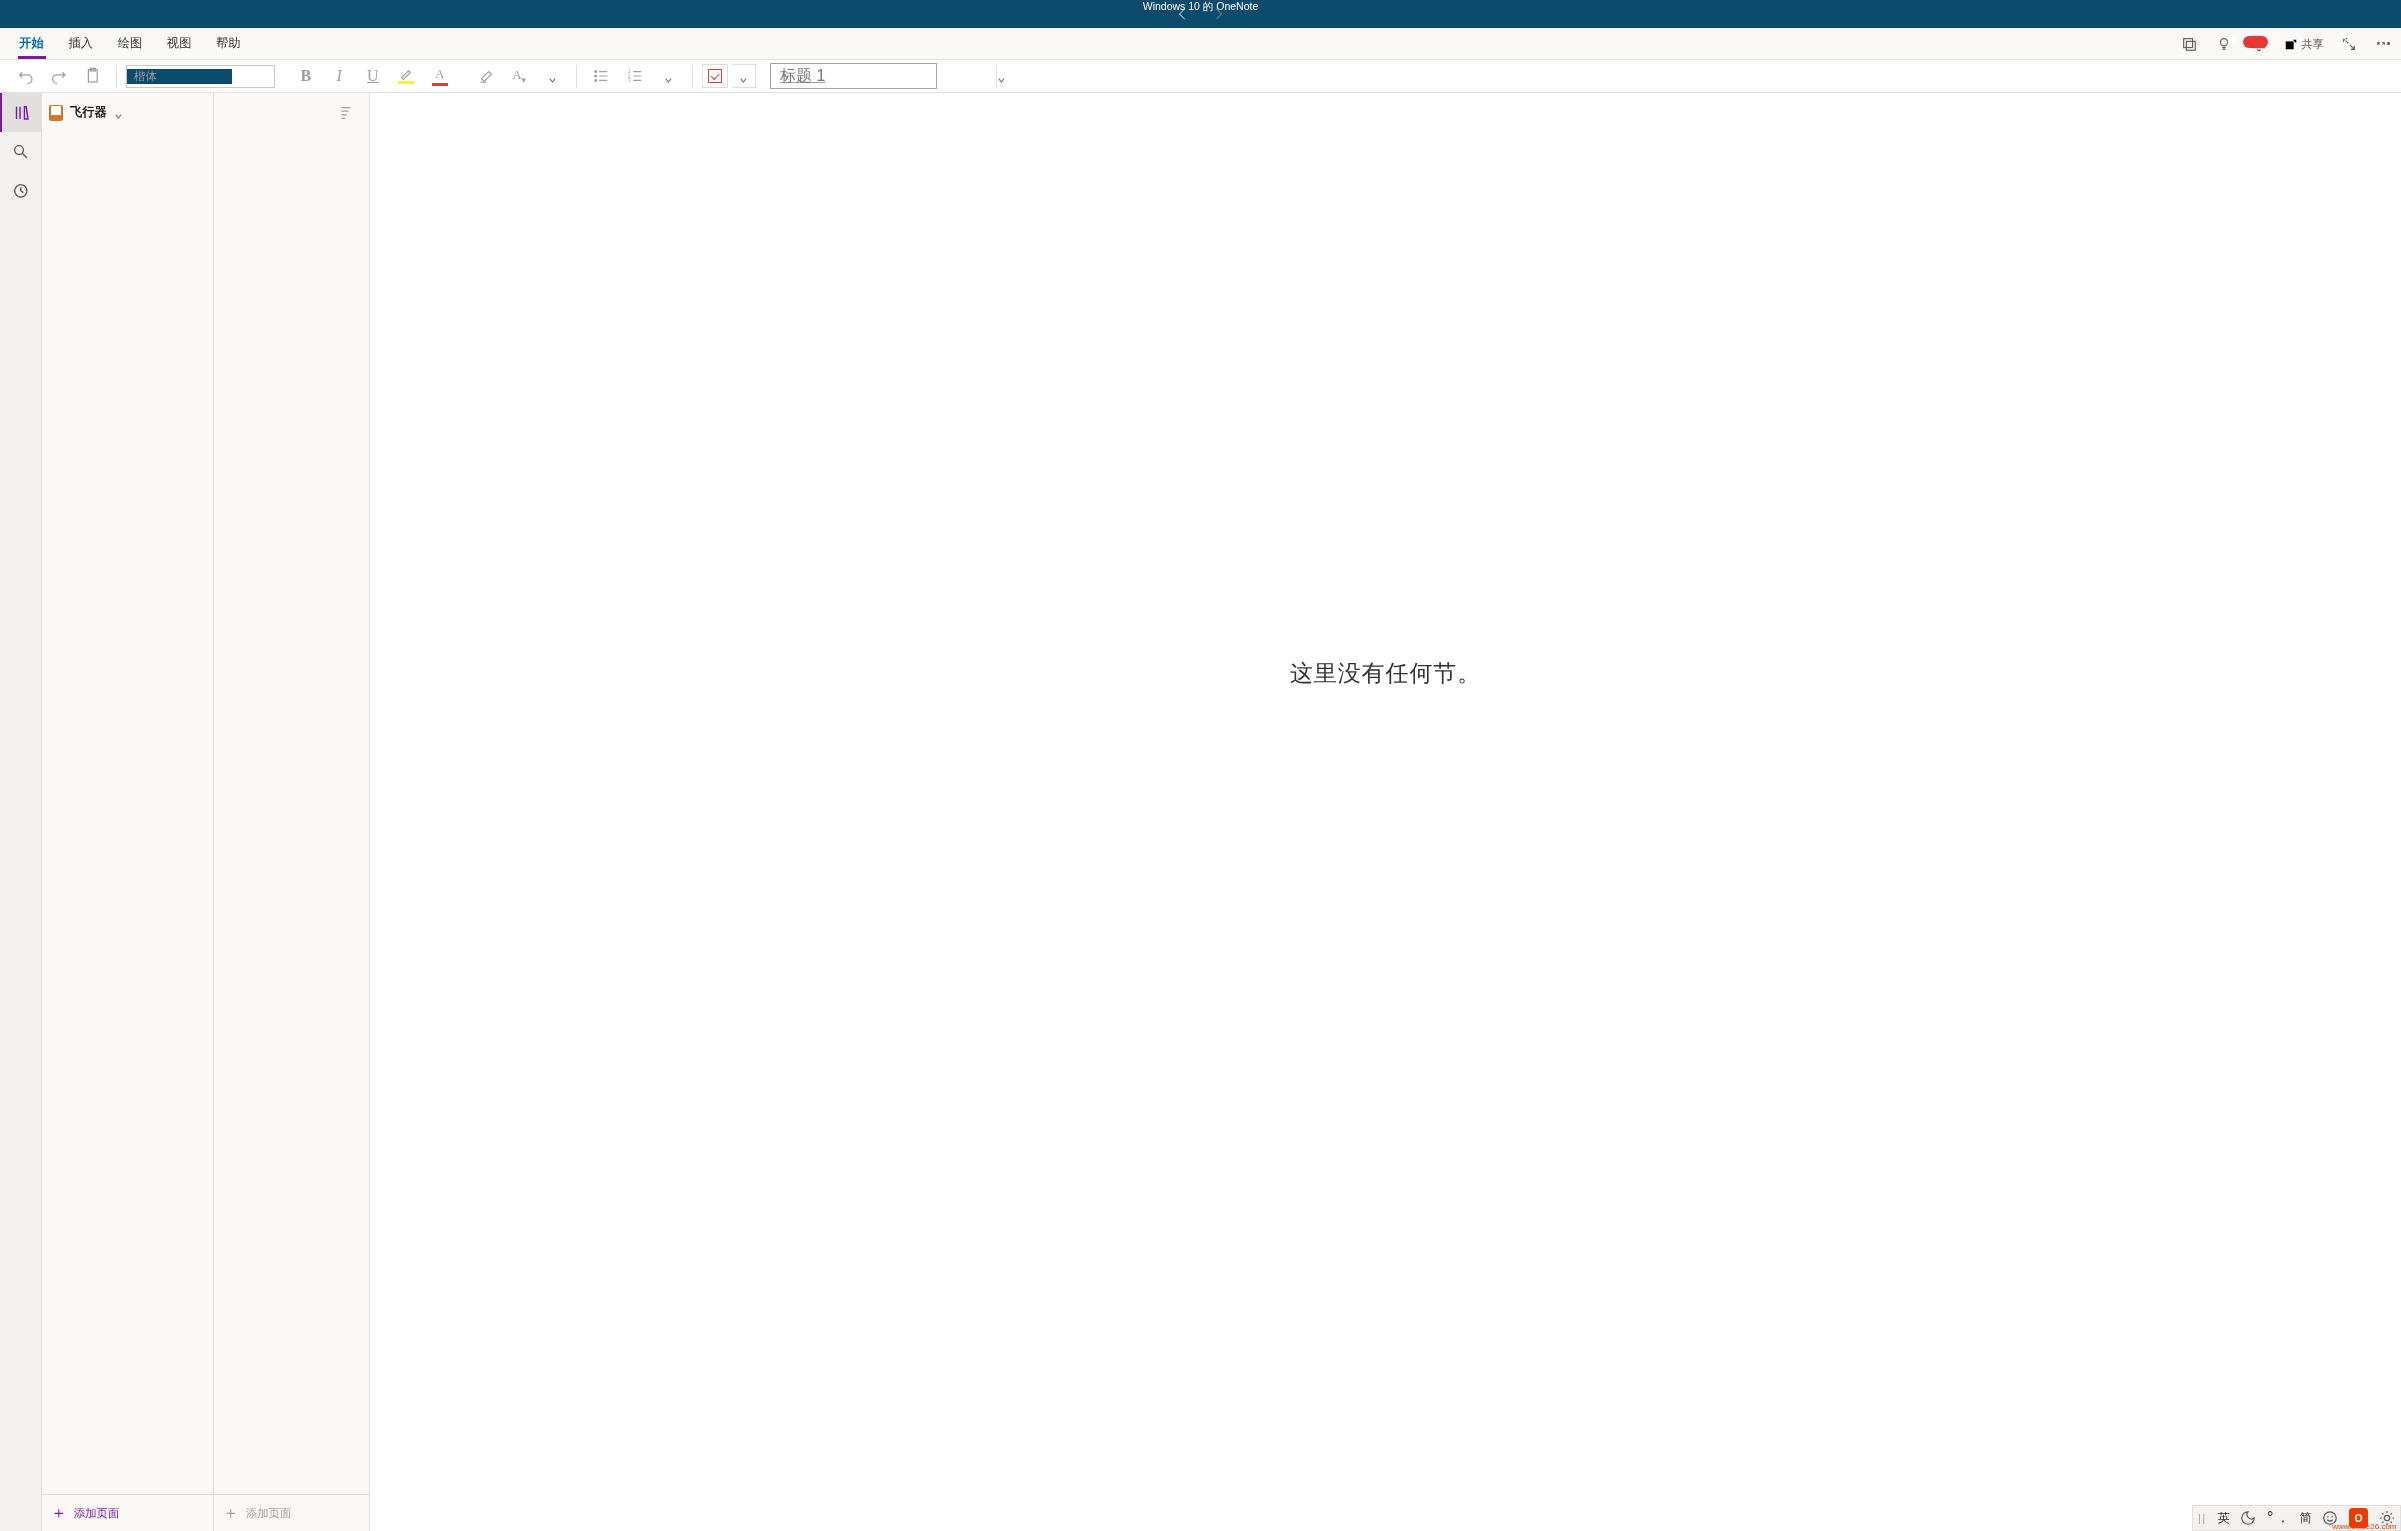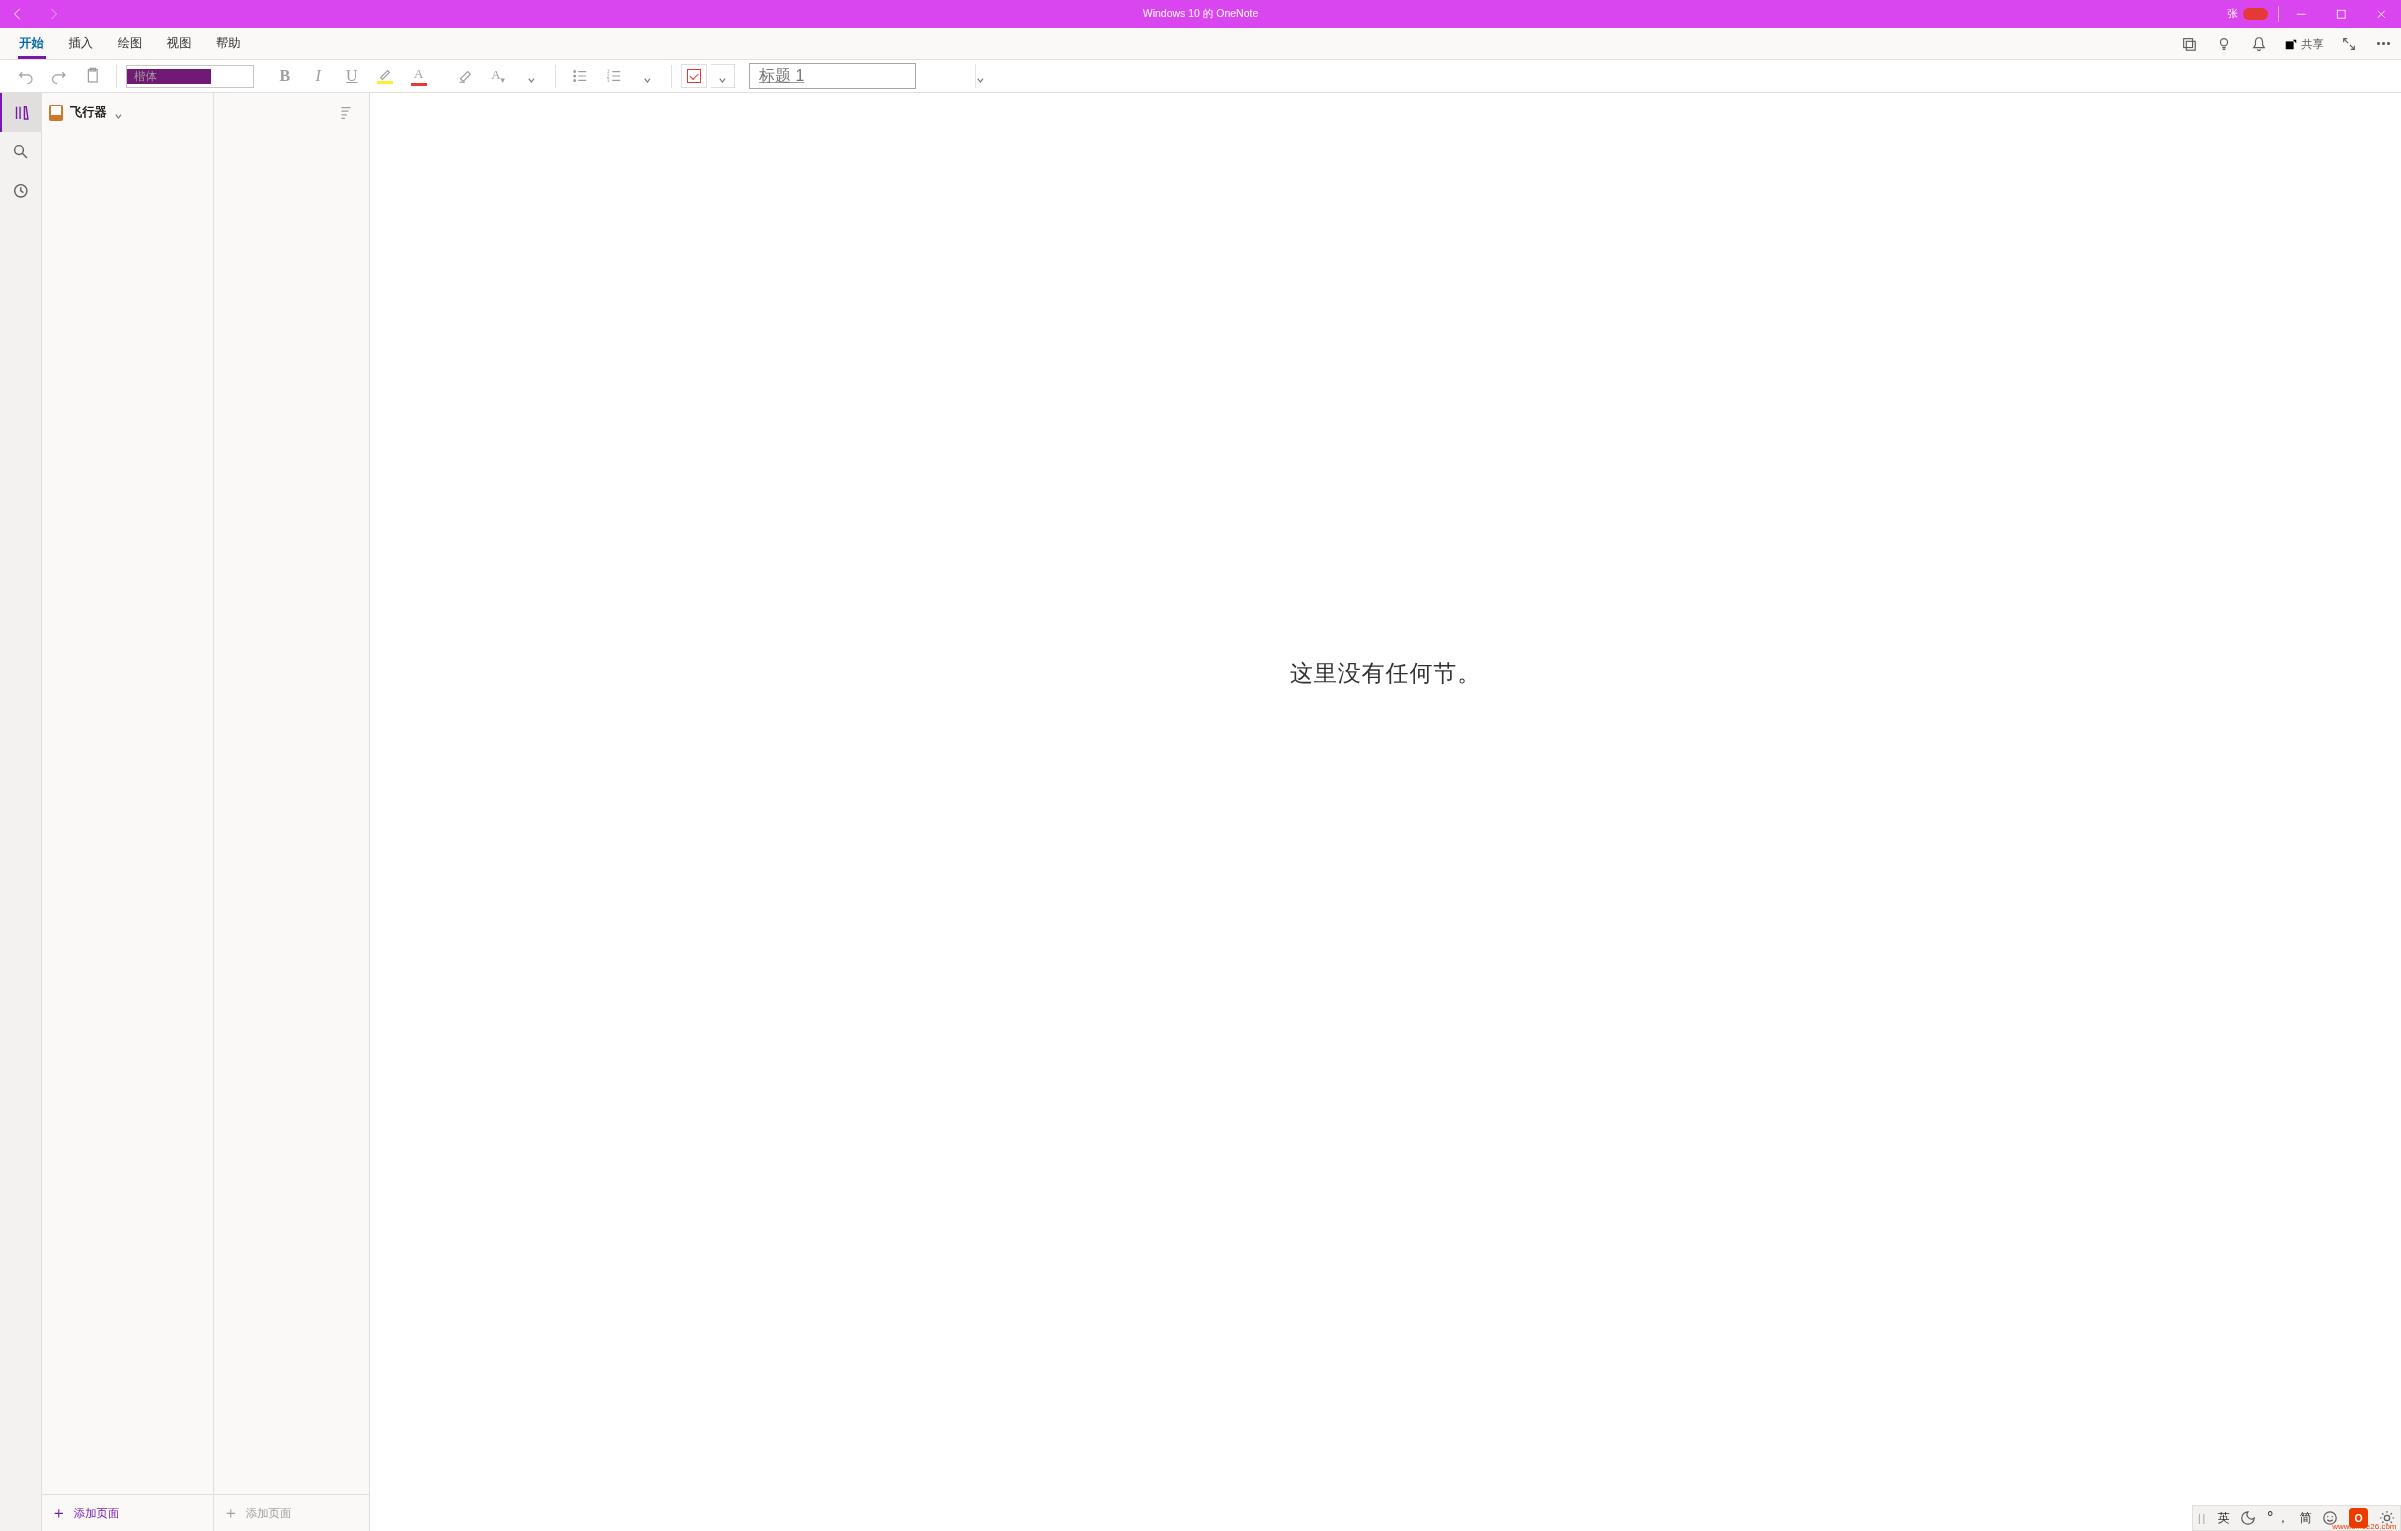--- a/index.html
+++ b/index.html
@@ -1,23 +1,24 @@
 <!DOCTYPE html>
 <html style="font-size:14px"><head>
 <meta charset="utf-8">
 <style>
   * { box-sizing: border-box; margin: 0; padding: 0; font-family: "Segoe UI", "Microsoft YaHei", sans-serif; }
   html, body { width: 100%; height: 100%; overflow: hidden; background: #fff; }
   .app { display: flex; flex-direction: column; width: 100%; height: 100%; }
 
   
   .titlebar {
-    height: 28px; background: #d946ef; color: #fff;
+    height: 28px; background: #0c4a6e; color: #fff;
     display: flex; align-items: center; font-size: 10.5px;
     position: relative;
+    flex-direction: column;
   }
   .titlebar .nav { display: flex; align-items: center; }
   .titlebar .nav .tb-btn { width: 35px; height: 28px; display:flex; align-items:center; justify-content:center; }
   .titlebar .title-center { position:absolute; left:0; right:0; text-align:center; pointer-events:none; font-size:10.5px; }
   .titlebar .right { margin-left:auto; display:flex; align-items:center; height:100%; }
   .titlebar .user { display:flex; align-items:center; gap:5.3px; padding:0 8.8px; font-size:10.5px;}
   .titlebar .user .oval { width:24.6px; height:12.3px; background:#e53935; border-radius:6.1px; }
   .titlebar .vsep { width:0.9px; height:16px; background:rgba(255,255,255,.5); margin:0 1.8px;}
   .win-btn { width:40px; height:28px; display:flex; align-items:center; justify-content:center; }
   .win-btn svg, .tb-btn svg { stroke:#fff; stroke-width:1; fill:none; }
@@ -39,21 +40,21 @@
 
   
   .ribbon {
     height: 33px; border-bottom:0.9px solid #e1dfdd; background:#fff;
     display:flex; align-items:center; padding:0 10.5px; gap:3.5px;
   }
   .rb-btn { width:30px; height:26px; display:flex; align-items:center; justify-content:center; color:#a19f9d;}
   .rb-btn svg { stroke:#a19f9d; fill:none; stroke-width:1.4;}
   .rb-sep { width:0.9px; height:23px; background:#e1dfdd; margin:0 5.3px;}
   .font-box { height:23px; border:0.9px solid #c8c6c4; display:flex; align-items:center; background:#fff;}
-  .font-name { width:84px; padding:0 7px; color:#a19f9d; font-size:11.4px; background:#701a75;}
+  .font-name { width:105px; padding:0 7px; color:#a19f9d; font-size:11.4px; background:#0c4a6e;}
   .font-size { width:42px; border-left:0.9px solid #c8c6c4; background:#f3f2f1;}
   .fmt { width:30px; height:26px; display:flex; align-items:center; justify-content:center; font-family:"Times New Roman",serif; color:#a19f9d; font-size:16px;}
   .fmt.bold{font-weight:bold;}
   .fmt.italic{font-style:italic;}
   .fmt.under{text-decoration:underline;}
   .fmt-under-bar { display:flex; flex-direction:column; align-items:center; gap:0.9px;}
   .fmt-under-bar .bar{ width:16px; height:2.6px;}
   .bar-yellow{background:#ffeb3b;}
   .bar-red{background:#e53935;}
   .tag-box { height:24.6px; border:0.9px solid #e1dfdd; display:flex; align-items:center; padding:0 5.3px; gap:5.3px;}

